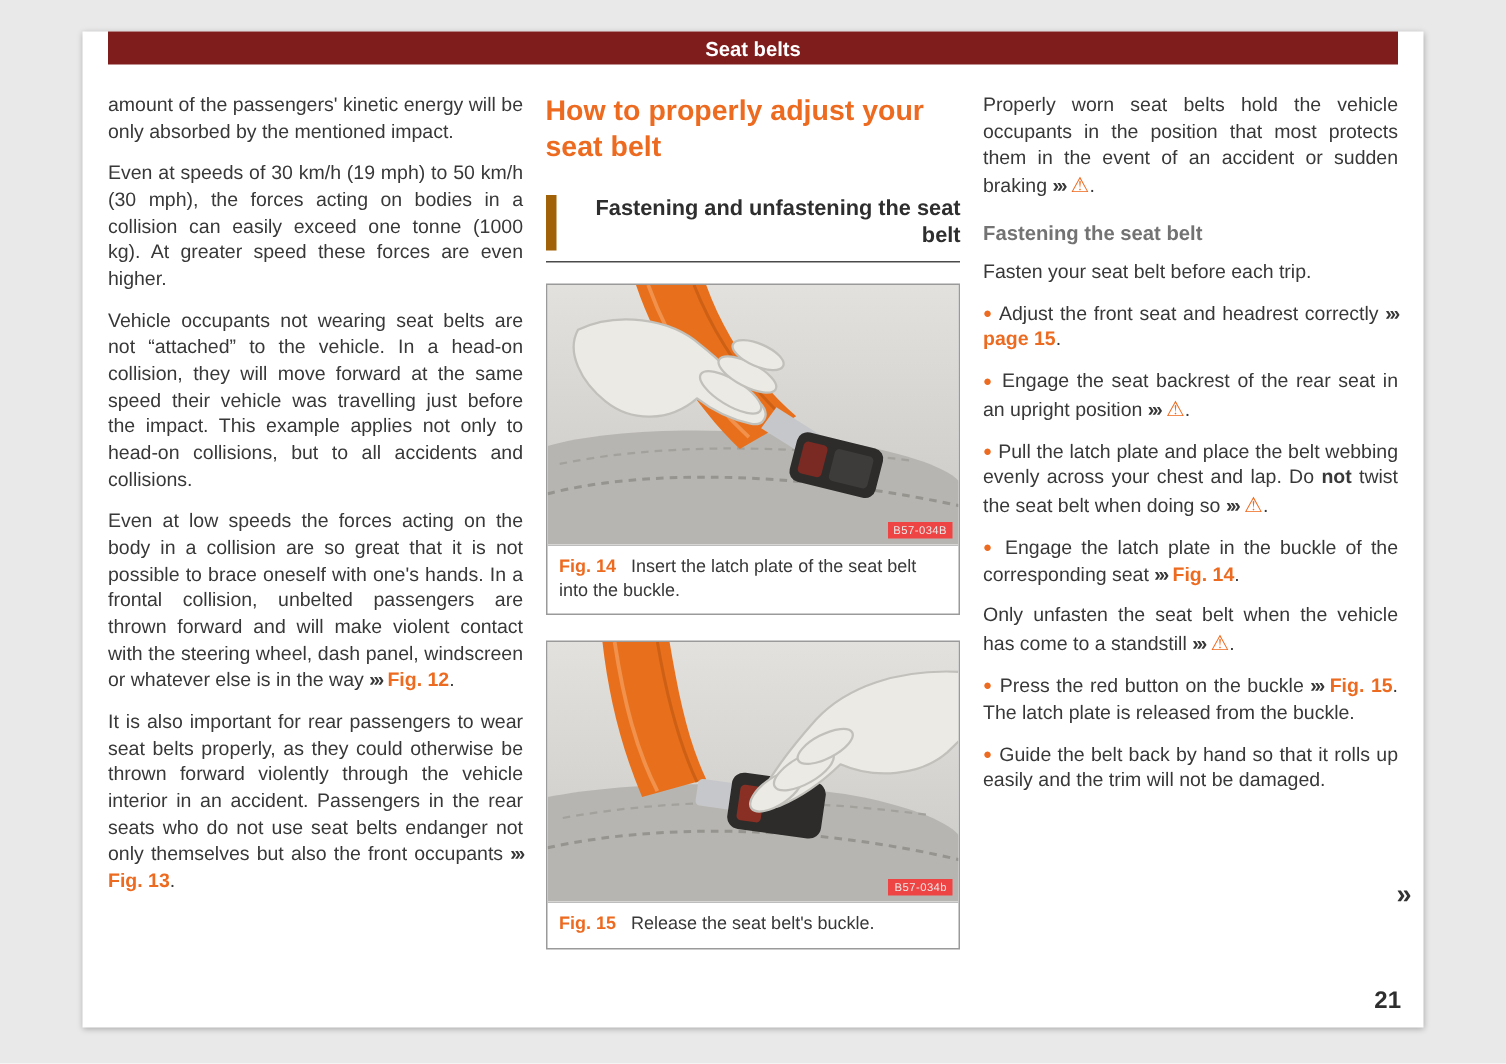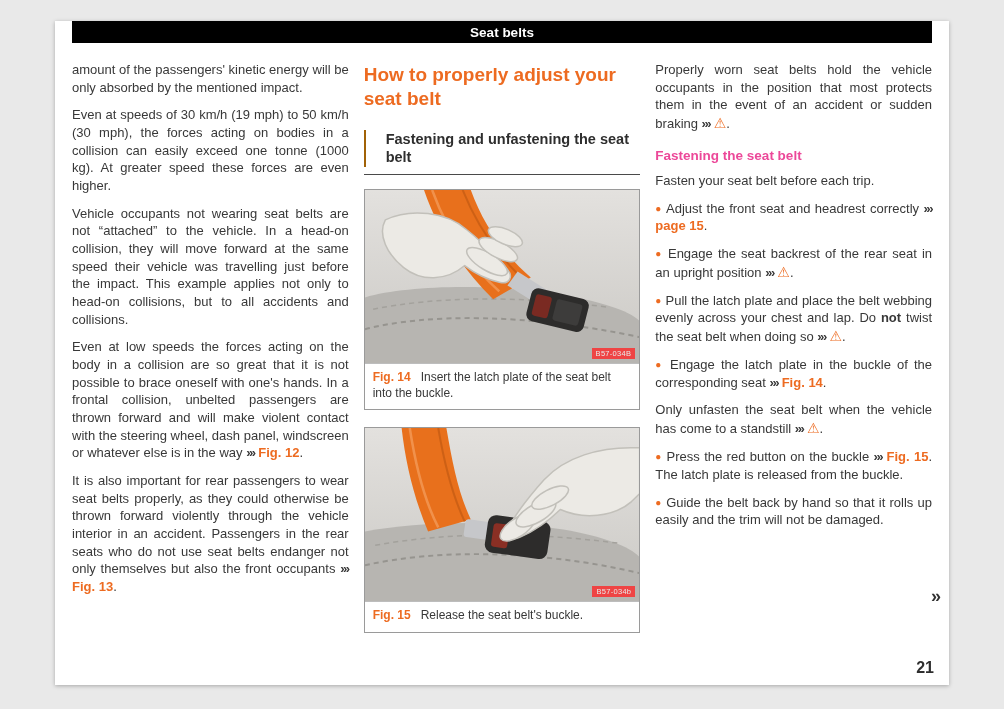--- a/index.html
+++ b/index.html
@@ -14,21 +14,21 @@
     position: relative;
     width: 894px;
     height: 664px;
     margin: 8px auto 0;
     background: #ffffff;
     box-shadow: 0 1px 4px rgba(0,0,0,0.28);
   }
   .header-bar {
     margin: 21px 17px 0;
     height: 22px;
-    background: #000000;
+    background: #7f1d1d;
     color: #ffffff;
     display: flex;
     align-items: center;
     justify-content: center;
     font-size: 13.5px;
     font-weight: bold;
   }
   .columns {
     display: flex;
     gap: 15px;
@@ -44,22 +44,23 @@
 
   
   .section-title {
     color: #ed6b21;
     font-size: 19px;
     line-height: 1.28;
     font-weight: bold;
     margin: 2px 0 18px;
   }
   .subsection {
-    border-left: 2px solid #a16207;
+    border-left: 7px solid #a16207;
     padding-left: 20px;
+    text-align: right;
   }
   .subsection h3 { font-size: 14.5px; line-height: 1.28; color: #2e2e2e; }
   .subsection-rule { border-bottom: 1px solid #4a4a4a; margin: 7px 0 14px; }
 
   .figure {
     border: 1px solid #9a9a9a;
     margin: 0 0 17px;
     background: #fff;
   }
   .fig-image {
@@ -82,21 +83,21 @@
   .fig-caption {
     display: block;
     padding: 6px 8px 8px;
     font-size: 12px;
     line-height: 1.32;
     color: #383838;
   }
   .fig-label { color: #ed6b21; font-weight: bold; margin-right: 10px; }
 
   
-  .col h4 { font-size: 13.5px; color: #ec4899; margin: 15px 0 9px; }
+  .col h4 { font-size: 13.5px; color: #737373; margin: 15px 0 9px; }
   .cont-marker {
     position: absolute;
     right: 8px;
     top: 565px;
     font-size: 18px;
     font-weight: bold;
     color: #333;
   }
   .page-number {
     position: absolute;

